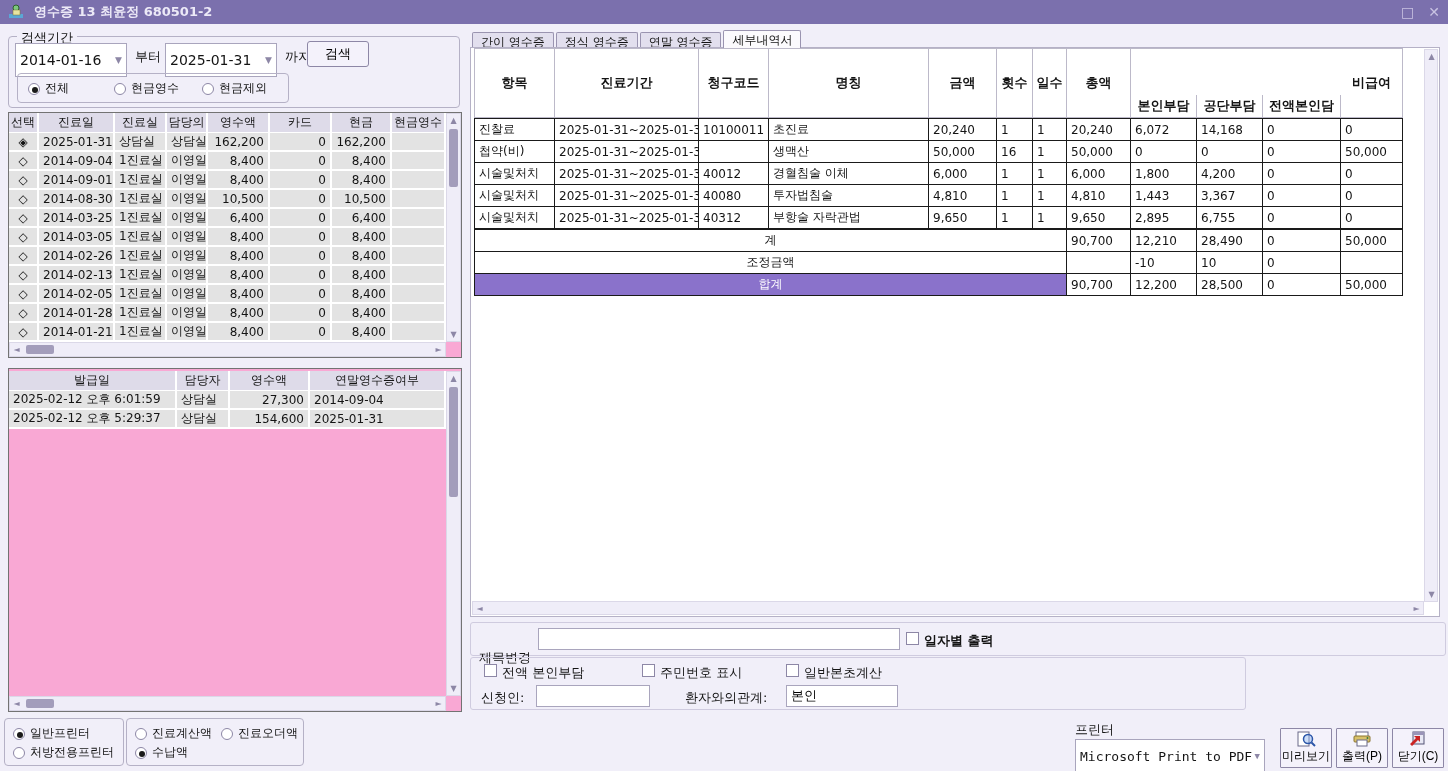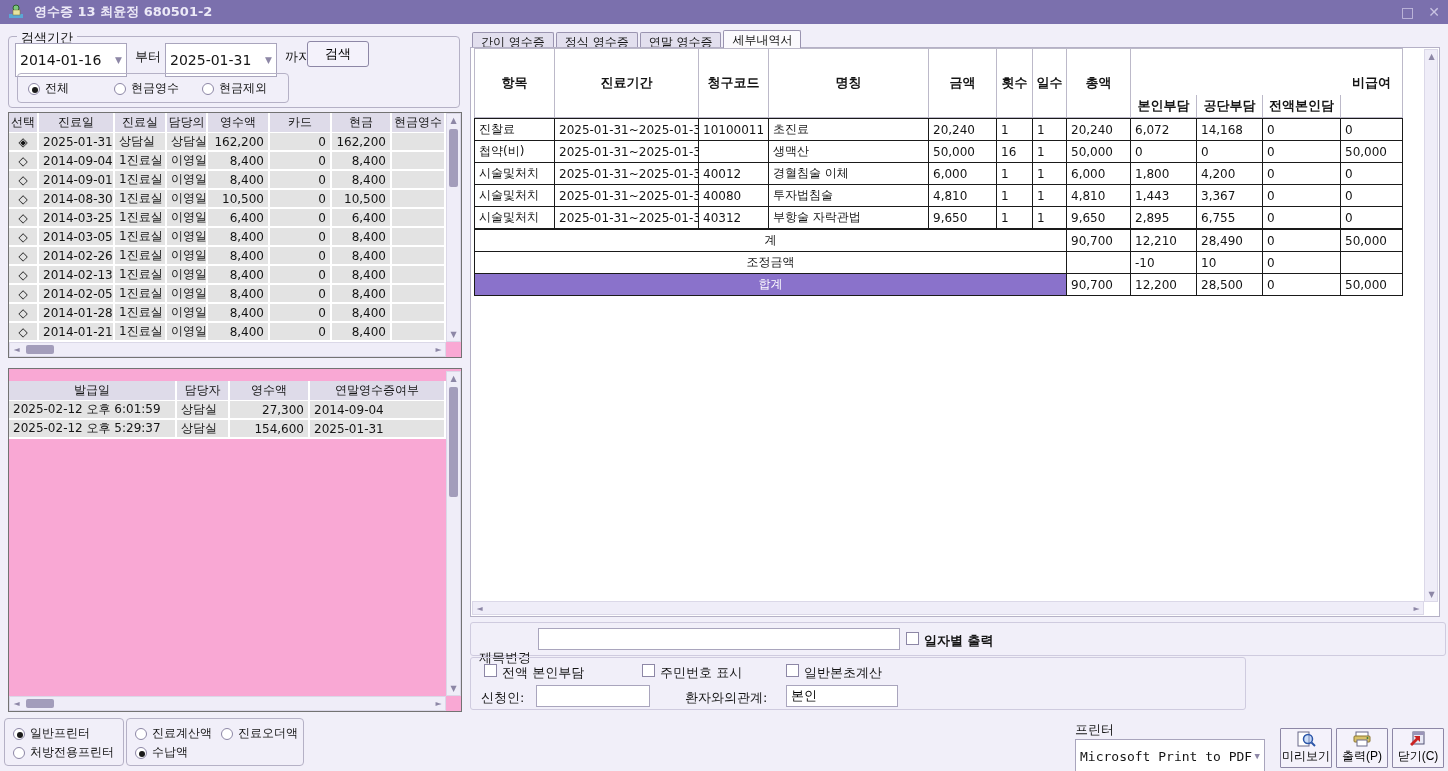--- a/index.html
+++ b/index.html
@@ -244,21 +244,21 @@
     <span class="ar" style="bottom:0;left:0">▼</span>
   </div>
   <div class="sb" style="left:0;bottom:0;width:437px;height:15px">
     <span class="ar" style="left:0;top:0">◄</span>
     <span class="th" style="left:16px;top:2px;width:28px;height:9px"></span>
     <span class="ar" style="right:0;top:0">►</span>
   </div>
 </div>
 
 <div class="ltable" style="left:8px;top:368px;width:454px;height:344px">
-  <div class="lhead igrid" style="margin-top:12px">
+  <div class="lhead igrid" style="margin-top:2px">
     <span>발급일</span>
     <span>담당자</span>
     <span>영수액</span>
     <span>연말영수증여부</span>
   </div>
   <div>
 
       <div class="lrow igrid">
         <span>2025-02-12 오후 6:01:59</span>
         <span>상담실</span>

